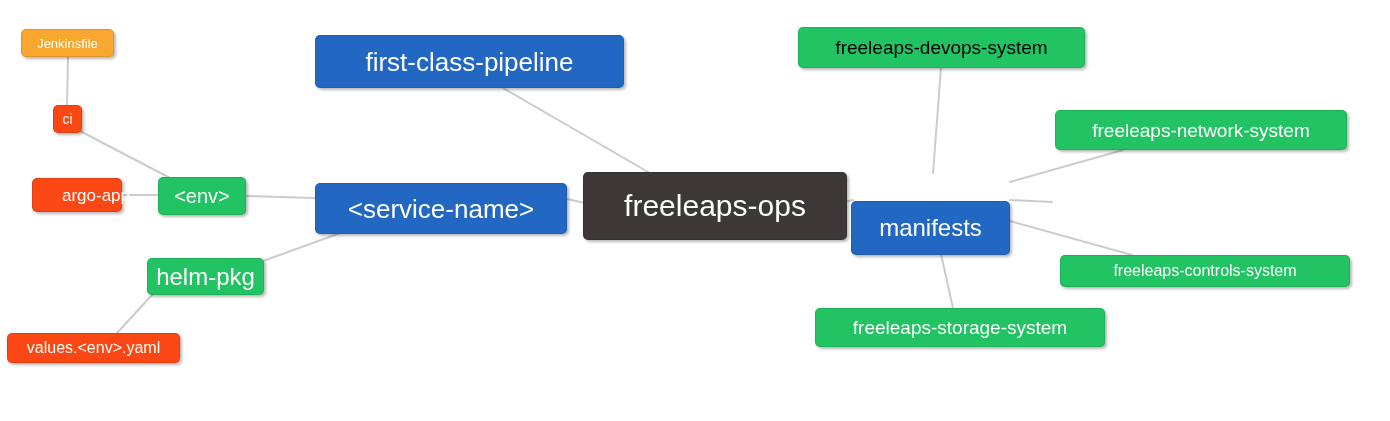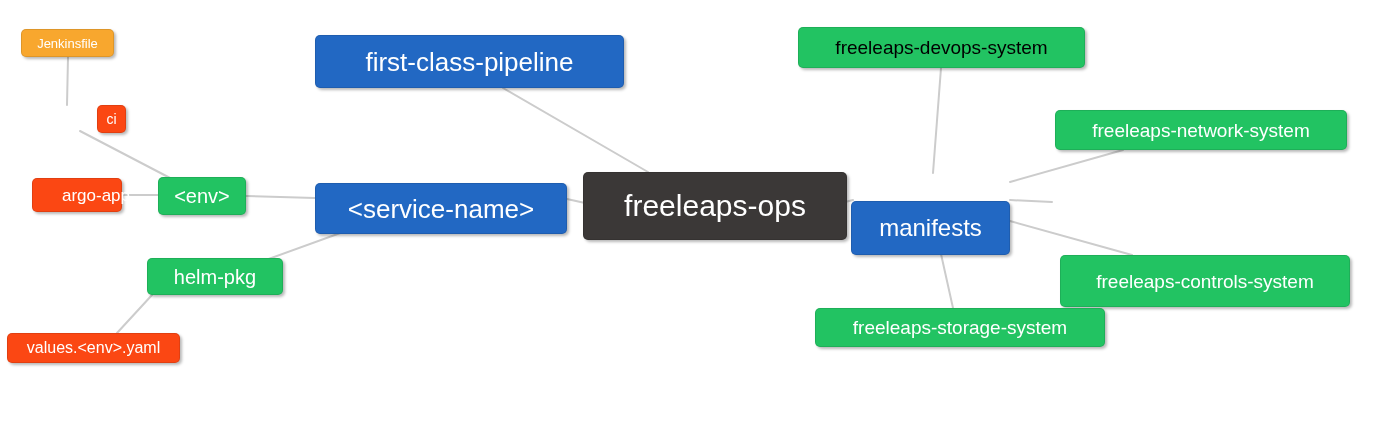--- a/index.html
+++ b/index.html
@@ -52,26 +52,26 @@
       <line x1="503" y1="88" x2="648" y2="172" stroke="#CCCCCC" stroke-width="2" stroke-linecap="round"></line>
       <line x1="567" y1="199" x2="585" y2="203" stroke="#CCCCCC" stroke-width="2" stroke-linecap="round"></line>
       <line x1="845" y1="202" x2="853" y2="200" stroke="#CCCCCC" stroke-width="2" stroke-linecap="round"></line>
       <line x1="933" y1="173" x2="941" y2="68" stroke="#CCCCCC" stroke-width="2" stroke-linecap="round"></line>
       <line x1="1010" y1="182" x2="1123" y2="150" stroke="#CCCCCC" stroke-width="2" stroke-linecap="round"></line>
       <line x1="1010" y1="200" x2="1052" y2="202" stroke="#CCCCCC" stroke-width="2" stroke-linecap="round"></line>
       <line x1="1010" y1="221" x2="1132" y2="255" stroke="#CCCCCC" stroke-width="2" stroke-linecap="round"></line>
       <line x1="935" y1="227" x2="953" y2="308" stroke="#CCCCCC" stroke-width="2" stroke-linecap="round"></line>
     </svg>
 <div class="node" style="left: 21px; top: 29px; width: 93px; height: 28px; font-size: 13px; background: rgb(248, 167, 46); color: rgb(255, 255, 255);">Jenkinsfile</div>
-    <div class="node" style="left: 53px; top: 105px; width: 29px; height: 28px; font-size: 14px; background: rgb(251, 71, 19); color: rgb(255, 255, 255); margin-left: 44px;">ci</div>
+    <div class="node" style="left: 53px; top: 105px; width: 29px; height: 28px; font-size: 14px; background: rgb(251, 71, 19); color: rgb(255, 255, 255);">ci</div>
     <div class="node" style="left: 32px; top: 178px; width: 90px; height: 34px; font-size: 17px; background: rgb(251, 71, 19); color: rgb(255, 255, 255); padding-left: 38px;">argo-app</div>
     <div class="node" style="left: 158px; top: 177px; width: 88px; height: 38px; font-size: 20px; background: rgb(34, 195, 98); color: rgb(255, 255, 255);">&lt;env&gt;</div>
     <div class="node" style="left: 315px; top: 183px; width: 252px; height: 51px; font-size: 26px; background: rgb(34, 104, 195); color: rgb(255, 255, 255);">&lt;service-name&gt;</div>
     <div class="node" style="left: 315px; top: 35px; width: 309px; height: 53px; font-size: 26px; background: rgb(34, 104, 195); color: rgb(255, 255, 255);">first-class-pipeline</div>
     <div class="node" style="left: 583px; top: 172px; width: 264px; height: 68px; font-size: 30px; background: rgb(59, 56, 55); color: rgb(255, 255, 255);">freeleaps-ops</div>
     <div class="node" style="left: 851px; top: 173px; width: 159px; height: 54px; font-size: 24px; background: rgb(34, 104, 195); color: rgb(255, 255, 255); margin-top: 28px;">manifests</div>
     <div class="node" style="left: 798px; top: 27px; width: 287px; height: 41px; font-size: 19px; background: rgb(34, 195, 98); color: #000000;">freeleaps-devops-system</div>
     <div class="node" style="left: 1055px; top: 110px; width: 292px; height: 40px; font-size: 19px; background: rgb(34, 195, 98); color: rgb(255, 255, 255);">freeleaps-network-system</div>
-    <div class="node" style="left: 1060px; top: 255px; width: 290px; height: 52px; font-size: 19px; background: rgb(34, 195, 98); color: rgb(255, 255, 255);">freeleaps-controls-system</div>
+    <div class="node" style="left: 1060px; top: 255px; width: 290px; height: 32px; font-size: 16px; background: rgb(34, 195, 98); color: rgb(255, 255, 255);">freeleaps-controls-system</div>
     <div class="node" style="left: 815px; top: 308px; width: 290px; height: 39px; font-size: 19px; background: rgb(34, 195, 98); color: rgb(255, 255, 255);">freeleaps-storage-system</div>
-    <div class="node" style="left: 147px; top: 258px; width: 136px; height: 37px; font-size: 20px; background: rgb(34, 195, 98); color: rgb(255, 255, 255);">helm-pkg</div>
+    <div class="node" style="left: 147px; top: 258px; width: 117px; height: 37px; font-size: 24px; background: rgb(34, 195, 98); color: rgb(255, 255, 255);">helm-pkg</div>
     <div class="node" style="left: 7px; top: 333px; width: 173px; height: 30px; font-size: 16px; background: rgb(251, 71, 19); color: rgb(255, 255, 255);">values.&lt;env&gt;.yaml</div>
   </div>
 
 </body></html>

